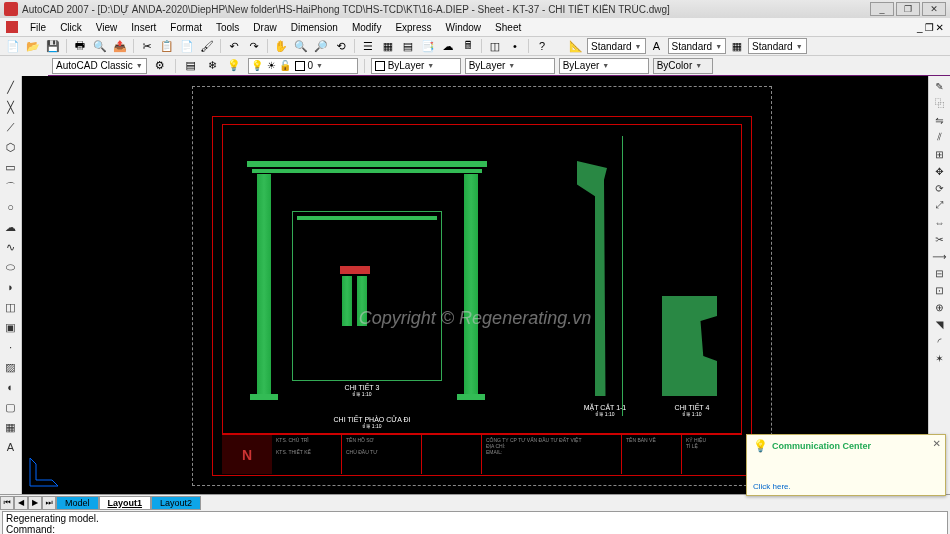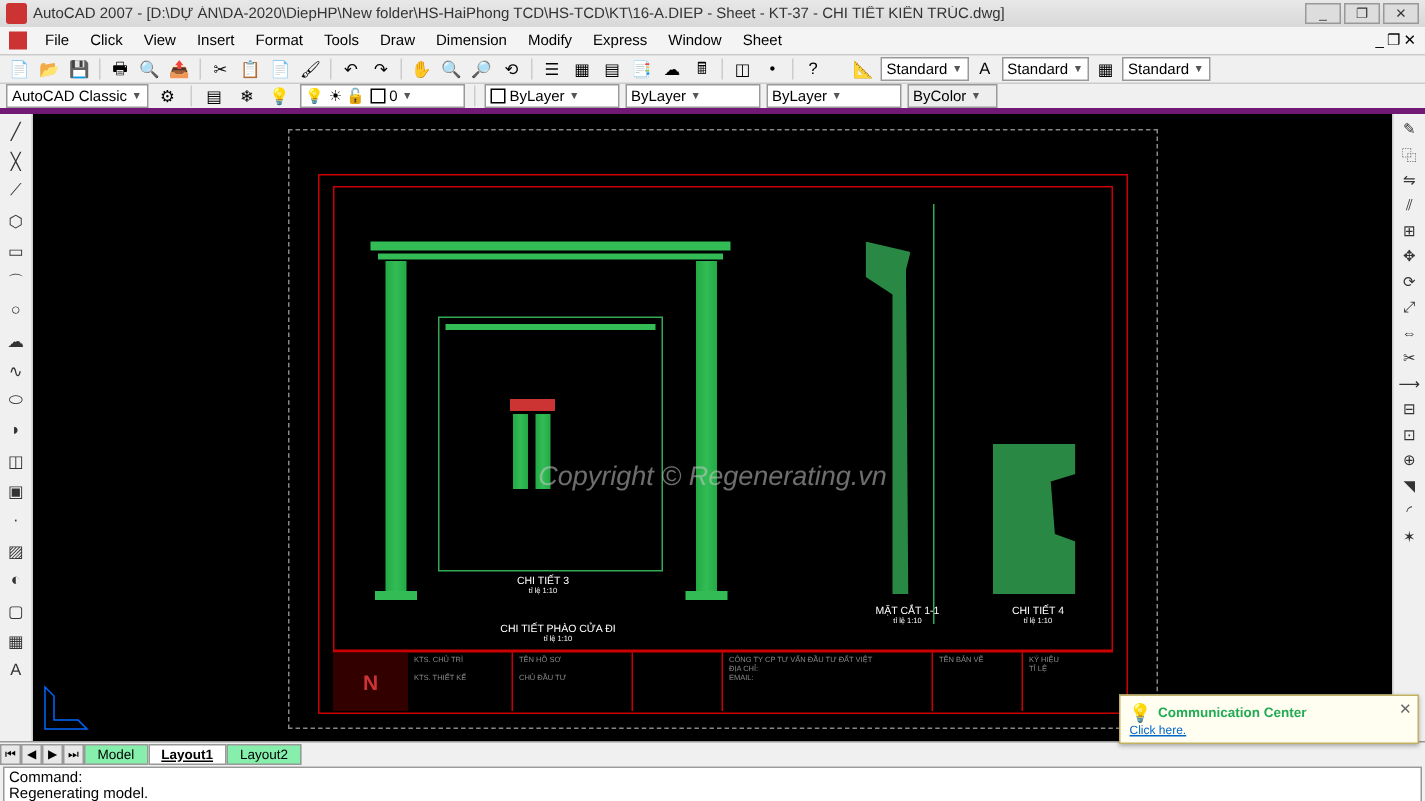--- a/index.html
+++ b/index.html
@@ -14,21 +14,21 @@
 .menubar { height: 18px; background: #f4f4f4; display: flex; align-items: center; padding: 0 6px; gap: 2px; font-size: 10px; }
 .menubar .doc-icon { width: 12px; height: 12px; background: #c33; margin-right: 4px; }
 .menubar .menu-item { padding: 1px 6px; cursor: pointer; }
 
 .toolbar { height: 20px; background: #f0f0f0; border-top: 1px solid #ccc; border-bottom: 1px solid #ccc; display: flex; align-items: center; padding: 0 4px; gap: 2px; }
 .tool-btn { width: 18px; height: 18px; border: 1px solid transparent; display: flex; align-items: center; justify-content: center; cursor: pointer; font-size: 11px; }
 .tool-sep { width: 1px; height: 14px; background: #ccc; margin: 0 2px; }
 .tool-dropdown { height: 16px; border: 1px solid #999; background: #fff; font-size: 10px; padding: 0 3px; display: flex; align-items: center; gap: 3px; cursor: pointer; }
 .tool-dropdown .chev { font-size: 7px; color: #555; }
 
-.toolbar2 { height: 20px; background: #f0f0f0; border-bottom: 4px solid #701a75; display: flex; align-items: center; padding: 0 4px; gap: 4px; }
+.toolbar2 { height: 20px; background: #f0f0f0; border-bottom: 1px solid #701a75; display: flex; align-items: center; padding: 0 4px; gap: 4px; margin-left: 48px; }
 
 .workspace { position: relative; height: 418px; display: flex; }
 .left-palette { width: 22px; background: #f0f0f0; border-right: 1px solid #ccc; display: flex; flex-direction: column; align-items: center; padding-top: 2px; gap: 2px; }
 .left-palette .ptool { width: 18px; height: 18px; display: flex; align-items: center; justify-content: center; cursor: pointer; font-size: 11px; color: #333; }
 
 .canvas-area { flex: 1; background: #000; position: relative; overflow: hidden; }
 .right-palette { width: 22px; background: #f0f0f0; border-left: 1px solid #ccc; display: flex; flex-direction: column; align-items: center; padding-top: 2px; gap: 1px; }
 .right-palette .ptool { width: 18px; height: 16px; display: flex; align-items: center; justify-content: center; cursor: pointer; font-size: 10px; color: #333; }
 
 
@@ -47,31 +47,31 @@
 .ucs { position: absolute; left: 6px; bottom: 6px; width: 40px; height: 40px; }
 .ucs svg { width: 100%; height: 100%; }
 
 .watermark-logo { position: absolute; right: 18px; top: 20px; font-size: 22px; font-weight: bold; font-style: italic; color: #0b5faa; }
 .watermark-logo .tk { color: #0b5faa; }
 .watermark-logo .vn { color: #c8102e; font-size: 14px; font-style: normal; }
 .watermark-center { position: absolute; left: 50%; top: 58%; transform: translate(-50%,-50%); color: rgba(200,200,200,0.55); font-size: 18px; font-style: italic; pointer-events: none; }
 
 .tabs-row { height: 16px; background: #f0f0f0; border-top: 1px solid #999; display: flex; align-items: center; font-size: 9px; }
 .tab-nav { width: 14px; height: 14px; border: 1px solid #999; background: #e8e8e8; display: flex; align-items: center; justify-content: center; cursor: pointer; font-size: 8px; }
-.tab { padding: 1px 8px; border: 1px solid #999; background: #86efac; cursor: pointer; }
+.tab { padding: 1px 8px; border: 1px solid #999; background: #0ea5e9; cursor: pointer; }
 .tab.active { background: #fff; font-weight: bold; text-decoration: underline; }
 
 .command-area { height: 28px; background: #fff; border: 1px solid #999; margin: 1px 2px; font-size: 10px; font-family: "Consolas", monospace; padding: 1px 3px; overflow: hidden; }
 
 .comm-center { position: absolute; right: 4px; bottom: 38px; width: 200px; background: #fffef0; border: 1px solid #c0b060; padding: 4px 6px; font-size: 9px; box-shadow: 0 1px 3px rgba(0,0,0,0.3); }
 .comm-center .cc-head { display: flex; align-items: center; gap: 4px; font-weight: bold; color: #2a5; }
 .comm-center .cc-head .bulb { color: #e8c020; font-size: 12px; }
 .comm-center .cc-close { position: absolute; right: 4px; top: 3px; cursor: pointer; font-size: 10px; color: #666; }
 .comm-center .cc-body { color: #444; margin-top: 2px; font-size: 8px; }
-.comm-center .cc-link { color: #06c; text-decoration: underline; cursor: pointer; font-size: 8px; }
+.comm-center .cc-link { color: #06c; cursor: pointer; font-size: 8px; margin-top: 29px; }
 </style>
 </head>
 <body>
 
 <div class="titlebar">
   <div class="app-icon"></div>
   <div class="title">AutoCAD 2007 - [D:\DỰ ÁN\DA-2020\DiepHP\New folder\HS-HaiPhong TCD\HS-TCD\KT\16-A.DIEP - Sheet - KT-37 - CHI TIẾT KIẾN TRÚC.dwg]</div>
   <div class="winbtns">
     <div class="winbtn">_</div>
     <div class="winbtn">❐</div>
@@ -297,22 +297,22 @@
   <div class="tab-nav">⏮</div>
   <div class="tab-nav">◀</div>
   <div class="tab-nav">▶</div>
   <div class="tab-nav">⏭</div>
   <div class="tab">Model</div>
   <div class="tab active">Layout1</div>
   <div class="tab">Layout2</div>
 </div>
 
 <div class="command-area">
+  <div>Regenerating model.</div>
   <div>Command:</div>
-  <div>Regenerating model.</div>
 </div>
 
 <div class="comm-center">
   <div class="cc-close">✕</div>
   <div class="cc-head">
       <span class="bulb">💡</span>
       <span>Communication Center</span>
     </div>
   <div class="cc-link">Click here.</div>
 </div>

